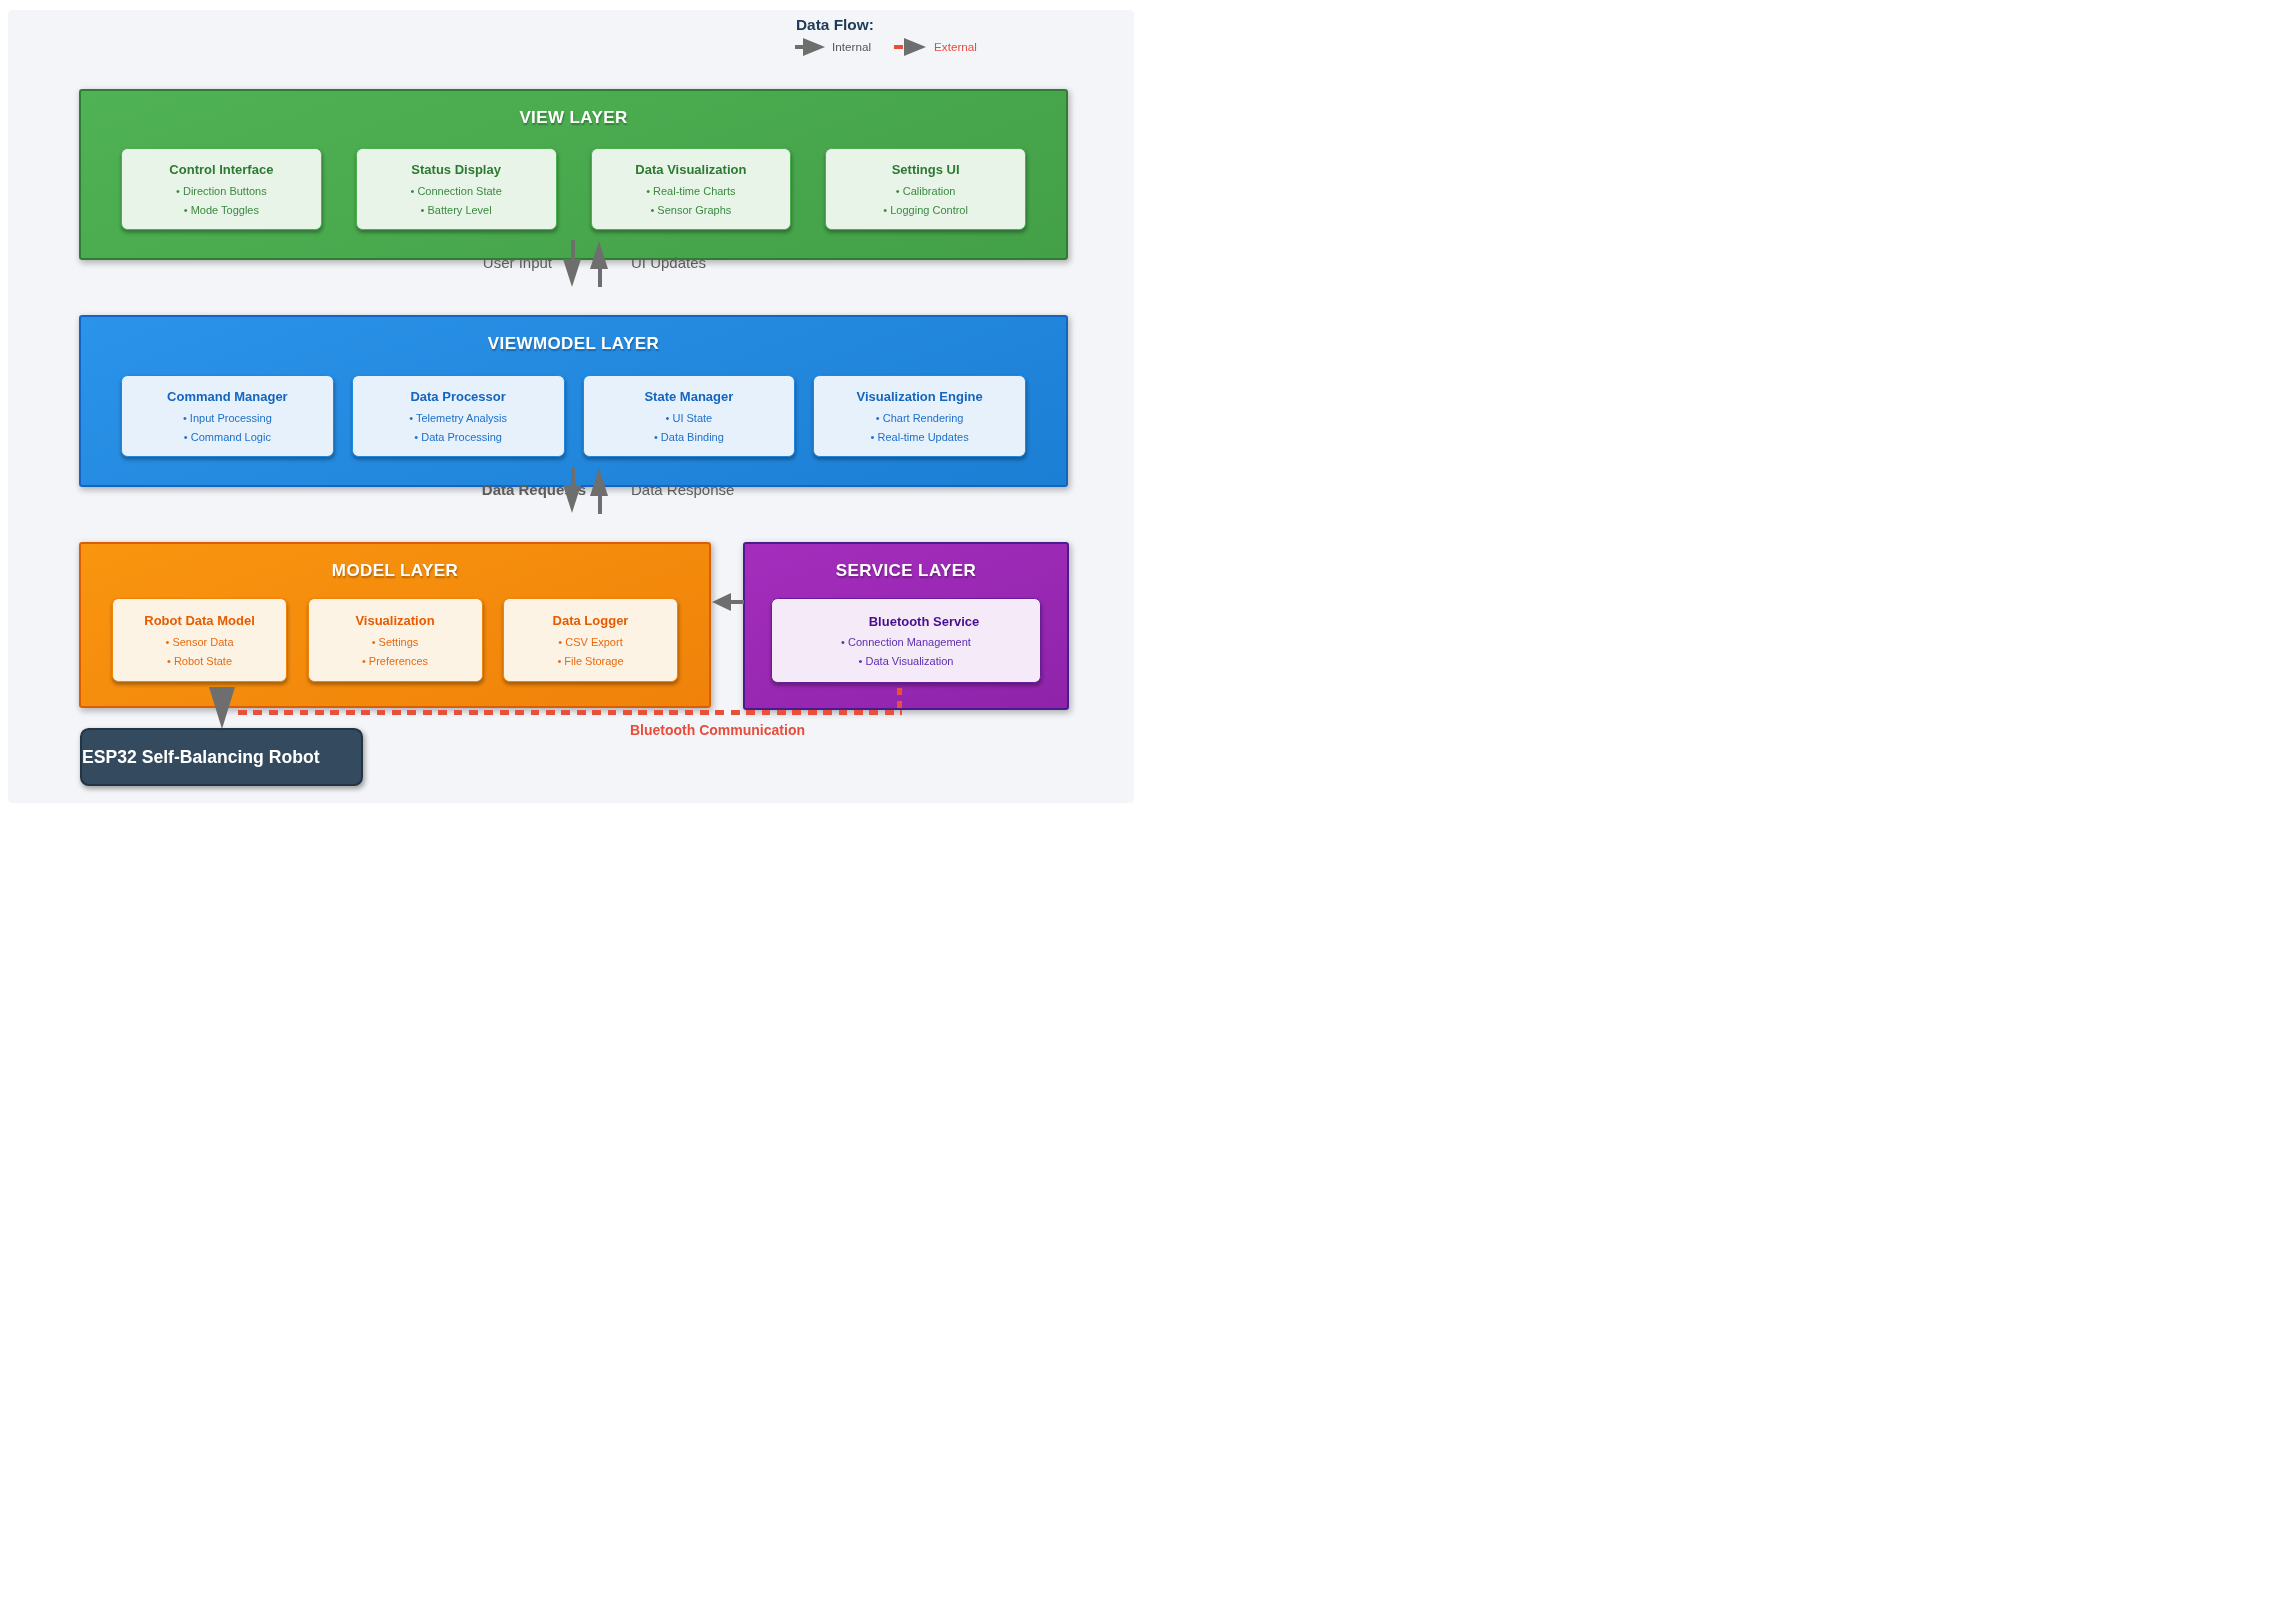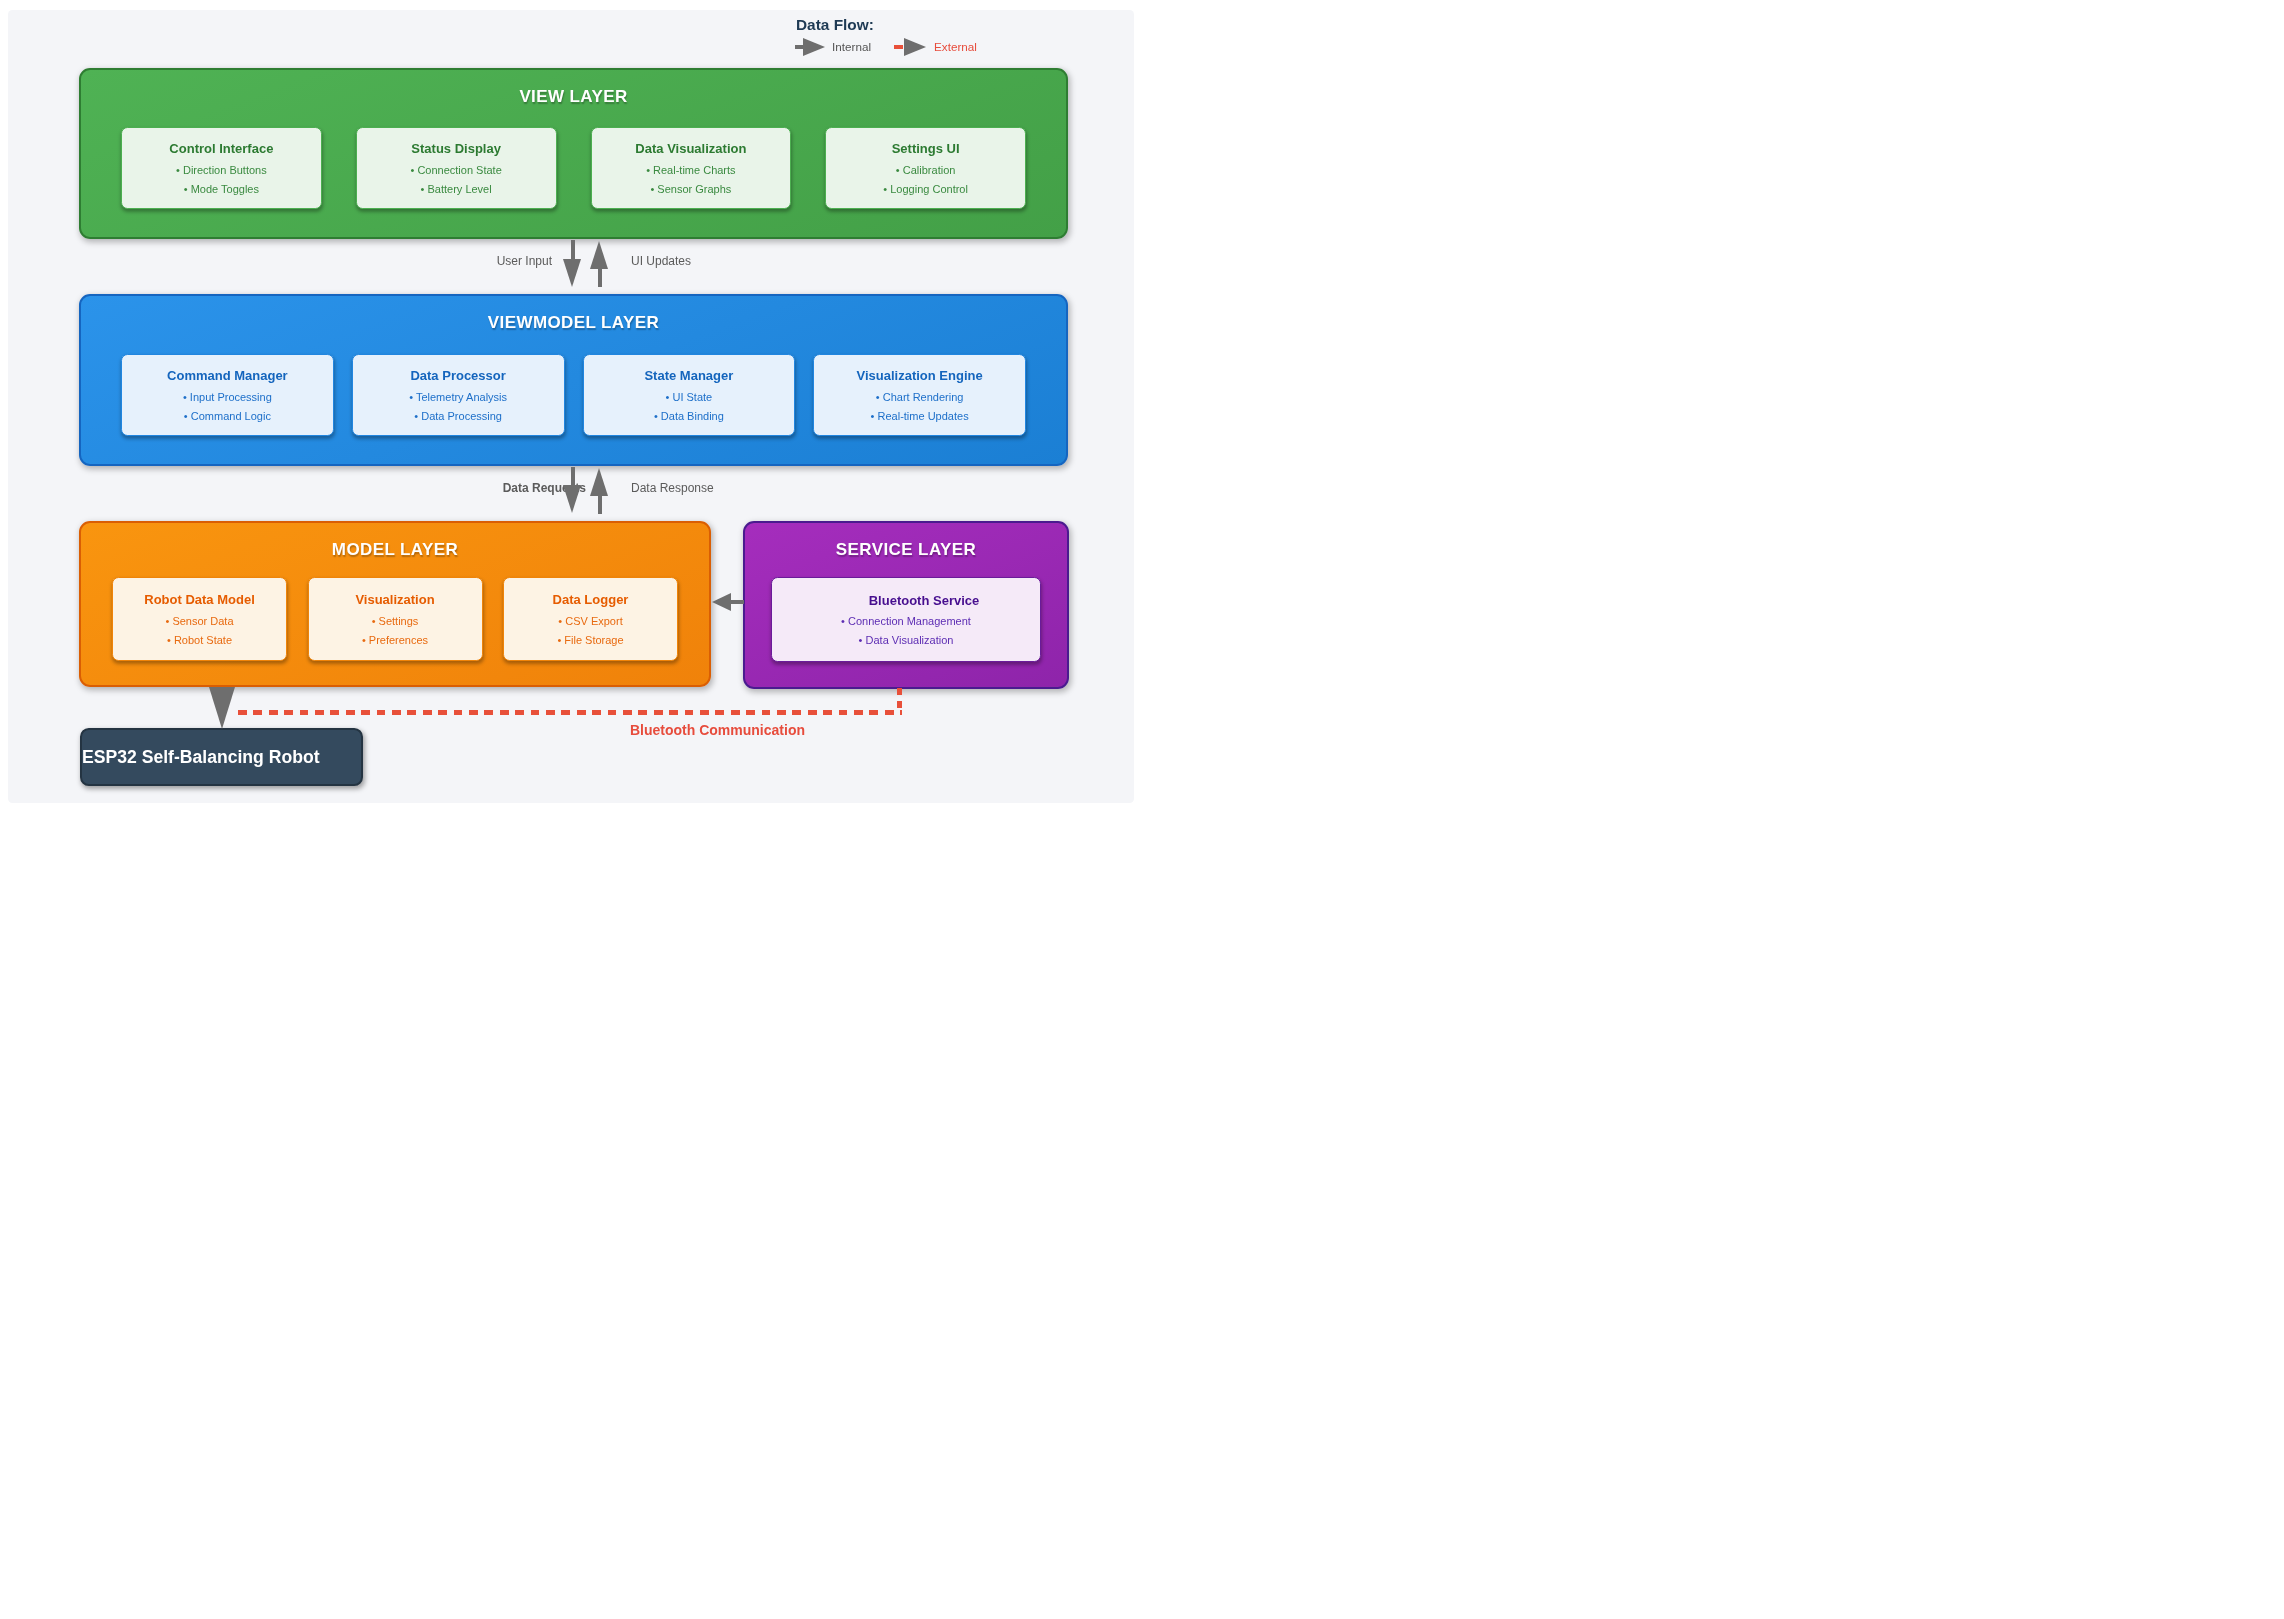--- a/index.html
+++ b/index.html
@@ -1,21 +1,21 @@
 <!DOCTYPE html>
 <html style="font-size:11.7px"><head>
 <meta charset="utf-8">
 <style>
   html,body{margin:0;padding:0;background:#ffffff;}
   .page{position:relative;width:1142px;height:810px;background:#ffffff;overflow:hidden;
         font-family:"Liberation Sans","DejaVu Sans",sans-serif;}
   .panel{position:absolute;left:8px;top:9.5px;right:8px;bottom:7.3px;background:#f4f5f8;border-radius:4.4px;}
 
   
-  .layer{position:absolute;border-radius:11px;box-shadow:1.5px 2.9px 5.9px rgba(0,0,0,0.28);box-sizing:border-box;}
+  .layer{position:absolute;border-radius:3px;box-shadow:1.5px 2.9px 5.9px rgba(0,0,0,0.28);box-sizing:border-box;margin-top:21px;}
   .layer-title{text-align:center;color:#ffffff;font-weight:bold;font-size:17px;letter-spacing:0.4px;
                padding-top:17px;margin:0;text-shadow:0.7px 1.5px 1.5px rgba(0,0,0,0.28);}
   .cards{position:absolute;display:flex;justify-content:center;}
   .card{flex:1;border-radius:6.6px;box-sizing:border-box;display:flex;flex-direction:column;
         justify-content:center;text-align:center;gap:7.3px;box-shadow:0.7px 2.2px 3.7px rgba(0,0,0,0.30);}
   .card-title{font-weight:bold;font-size:13px;}
   .card-bullet{font-size:11px;}
   .card-bullet::before{content:"• ";}
 
   .layer-view{left:79px;top:68px;width:989px;height:171px;
@@ -56,21 +56,21 @@
   .shaft-v{position:absolute;width:3.7px;background:#6e6e6e;}
   .head-down{position:absolute;width:0;height:0;border-left:9.5px solid transparent;
              border-right:9.5px solid transparent;border-top:28px solid #6e6e6e;}
   .head-up{position:absolute;width:0;height:0;border-left:9.5px solid transparent;
            border-right:9.5px solid transparent;border-bottom:28px solid #6e6e6e;}
   .head-left{position:absolute;width:0;height:0;border-top:9.5px solid transparent;
              border-bottom:9.5px solid transparent;border-right:19px solid #6e6e6e;}
   .shaft-h{position:absolute;height:4.4px;background:#6e6e6e;}
   .big-down{position:absolute;width:0;height:0;border-left:13px solid transparent;
             border-right:13px solid transparent;border-top:42px solid #6e6e6e;}
-  .conn-label{position:absolute;color:#5b5b5b;font-size:12px;white-space:nowrap;}
+  .conn-label{position:absolute;color:#5b5b5b;font-size:15px;white-space:nowrap;}
   .z2{z-index:2;}
 
   
   .dash-h{position:absolute;height:5.1px;
           background:repeating-linear-gradient(90deg,#e8503a 0 8.8px,transparent 8.8px 15.4px);}
   .dash-v{position:absolute;width:5.1px;
           background:repeating-linear-gradient(180deg,#e8503a 0 7.3px,transparent 7.3px 13px);}
   .bt-label{position:absolute;left:512px;top:691px;width:293px;text-align:right;color:#e74c3c;
             font-size:14px;font-weight:bold;margin-top:31px;}
 

